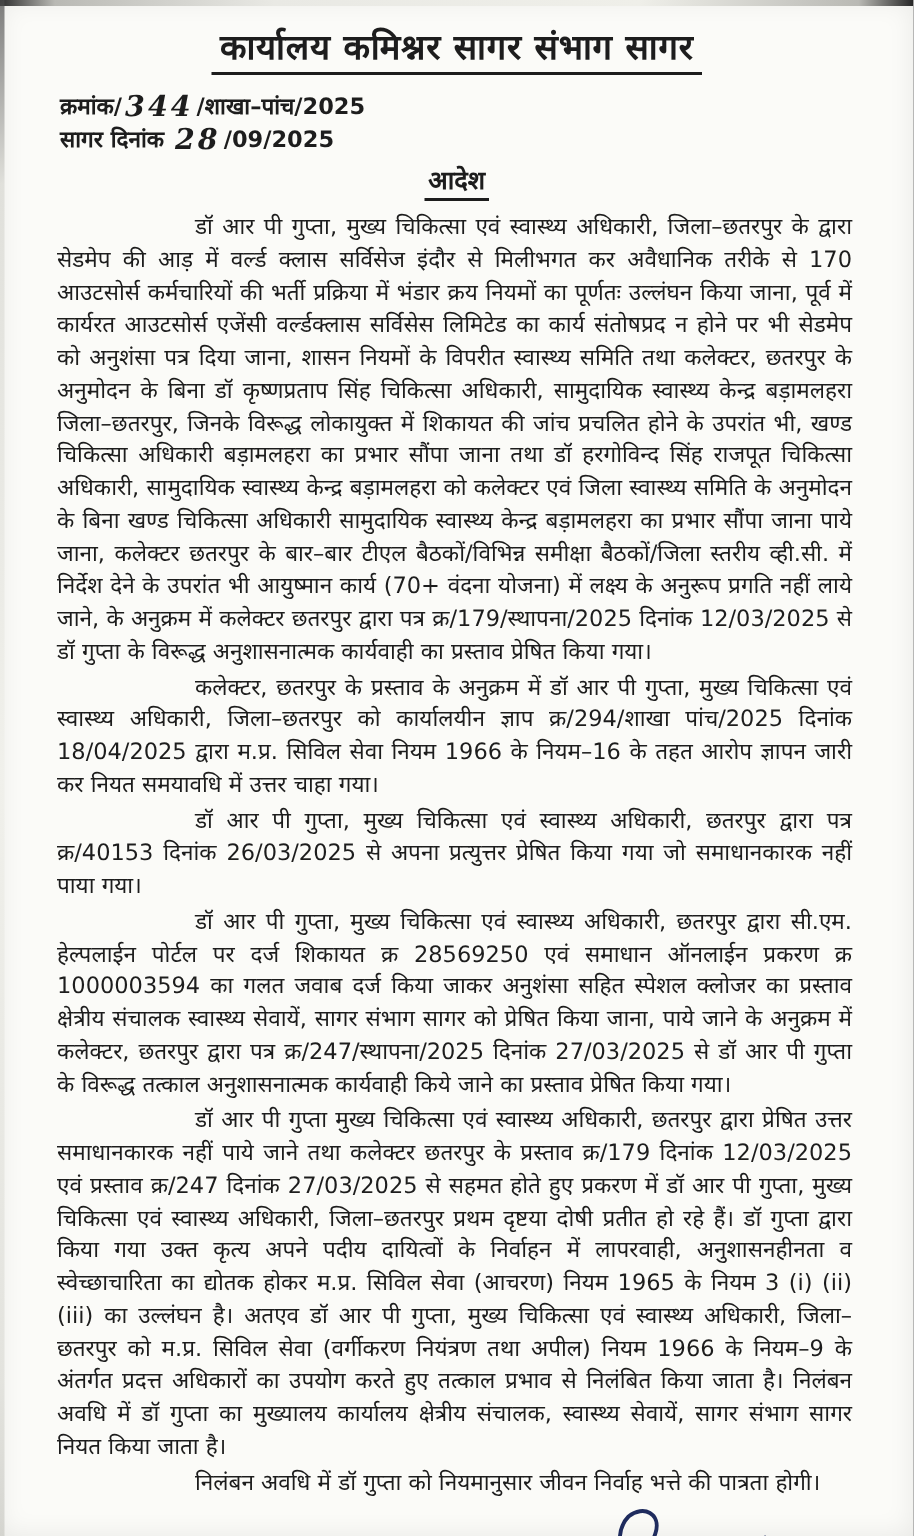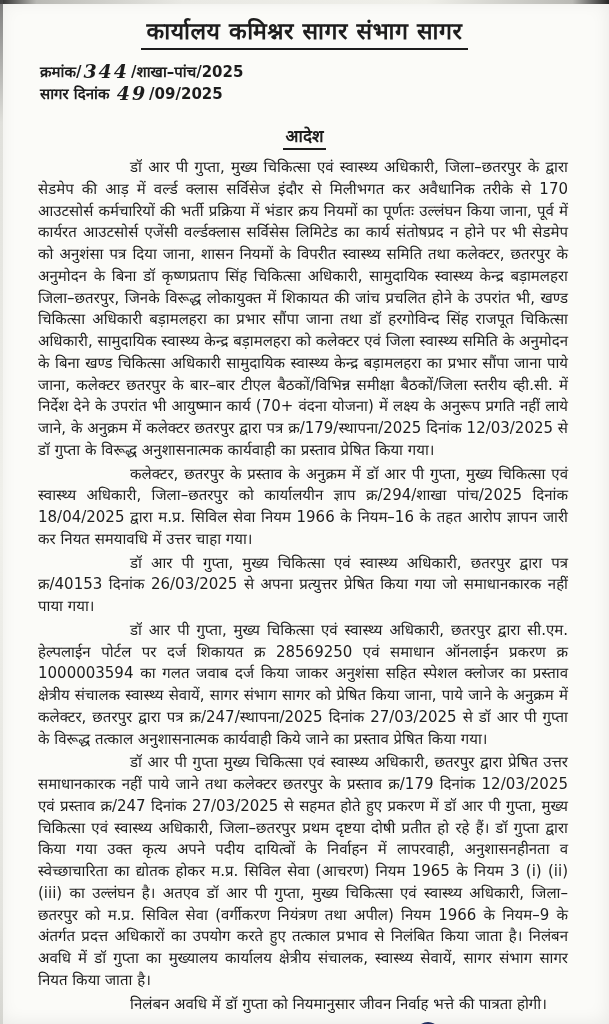--- a/index.html
+++ b/index.html
@@ -35,21 +35,21 @@
     display:flex;justify-content:space-between;align-items:baseline;
     padding:9px 22px 0 40px;
     font-size:15px;font-weight:600;white-space:nowrap;flex-direction:column;
   }
   .hand{
     font-family:"DejaVu Serif","Liberation Serif",serif;
     font-style:italic;font-weight:600;
     font-size:19px;letter-spacing:2px;
     position:relative;top:1px;padding:0 2px;
   }
-  .order-heading-wrap{text-align:center;margin-top:21px;}
+  .order-heading-wrap{text-align:center;margin-top:5px;}
   .order-heading{
     display:inline-block;
     font-size:17px;font-weight:bold;
     border-bottom:2px solid #1d1d1d;
     padding:0 3px 1px 3px;
   }
   .body-text{padding:7px 25px 0 38px;}
   .body-text p{
     margin:0 16px 2px 0;
     font-size:15px;line-height:1.45;
@@ -77,21 +77,21 @@
   <div class="doc-header">
     <span class="doc-title">कार्यालय कमिश्नर सागर संभाग सागर</span>
   </div>
 
   <div class="meta-row">
     <span>
       <span>क्रमांक/</span><span class="hand">344</span><span>/शाखा–पांच/2025</span>
     </span>
     <span>
       <span>सागर दिनांक</span>
-      <span class="hand">49</span><span>/09/2025</span>
+      <span class="hand">28</span><span>/09/2025</span>
     </span>
   </div>
 
   <div class="order-heading-wrap">
     <span class="order-heading">आदेश</span>
   </div>
 
   <div class="body-text">
     <p>डॉ आर पी गुप्ता, मुख्य चिकित्सा एवं स्वास्थ्य अधिकारी, जिला–छतरपुर के द्वारा सेडमेप की आड़ में वर्ल्ड क्लास सर्विसेज इंदौर से मिलीभगत कर अवैधानिक तरीके से 170 आउटसोर्स कर्मचारियों की भर्ती प्रक्रिया में भंडार क्रय नियमों का पूर्णतः उल्लंघन किया जाना, पूर्व में कार्यरत आउटसोर्स एजेंसी वर्ल्डक्लास सर्विसेस लिमिटेड का कार्य संतोषप्रद न होने पर भी सेडमेप को अनुशंसा पत्र दिया जाना, शासन नियमों के विपरीत स्वास्थ्य समिति तथा कलेक्टर, छतरपुर के अनुमोदन के बिना डॉ कृष्णप्रताप सिंह चिकित्सा अधिकारी, सामुदायिक स्वास्थ्य केन्द्र बड़ामलहरा जिला–छतरपुर, जिनके विरूद्ध लोकायुक्त में शिकायत की जांच प्रचलित होने के उपरांत भी, खण्ड चिकित्सा अधिकारी बड़ामलहरा का प्रभार सौंपा जाना तथा डॉ हरगोविन्द सिंह राजपूत चिकित्सा अधिकारी, सामुदायिक स्वास्थ्य केन्द्र बड़ामलहरा को कलेक्टर एवं जिला स्वास्थ्य समिति के अनुमोदन के बिना खण्ड चिकित्सा अधिकारी सामुदायिक स्वास्थ्य केन्द्र बड़ामलहरा का प्रभार सौंपा जाना पाये जाना, कलेक्टर छतरपुर के बार–बार टीएल बैठकों/विभिन्न समीक्षा बैठकों/जिला स्तरीय व्ही.सी. में निर्देश देने के उपरांत भी आयुष्मान कार्य (70+ वंदना योजना) में लक्ष्य के अनुरूप प्रगति नहीं लाये जाने, के अनुक्रम में कलेक्टर छतरपुर द्वारा पत्र क्र/179/स्थापना/2025 दिनांक 12/03/2025 से डॉ गुप्ता के विरूद्ध अनुशासनात्मक कार्यवाही का प्रस्ताव प्रेषित किया गया।</p>
     <p>कलेक्टर, छतरपुर के प्रस्ताव के अनुक्रम में डॉ आर पी गुप्ता, मुख्य चिकित्सा एवं स्वास्थ्य अधिकारी, जिला–छतरपुर को कार्यालयीन ज्ञाप क्र/294/शाखा पांच/2025 दिनांक 18/04/2025 द्वारा म.प्र. सिविल सेवा नियम 1966 के नियम–16 के तहत आरोप ज्ञापन जारी कर नियत समयावधि में उत्तर चाहा गया।</p>

